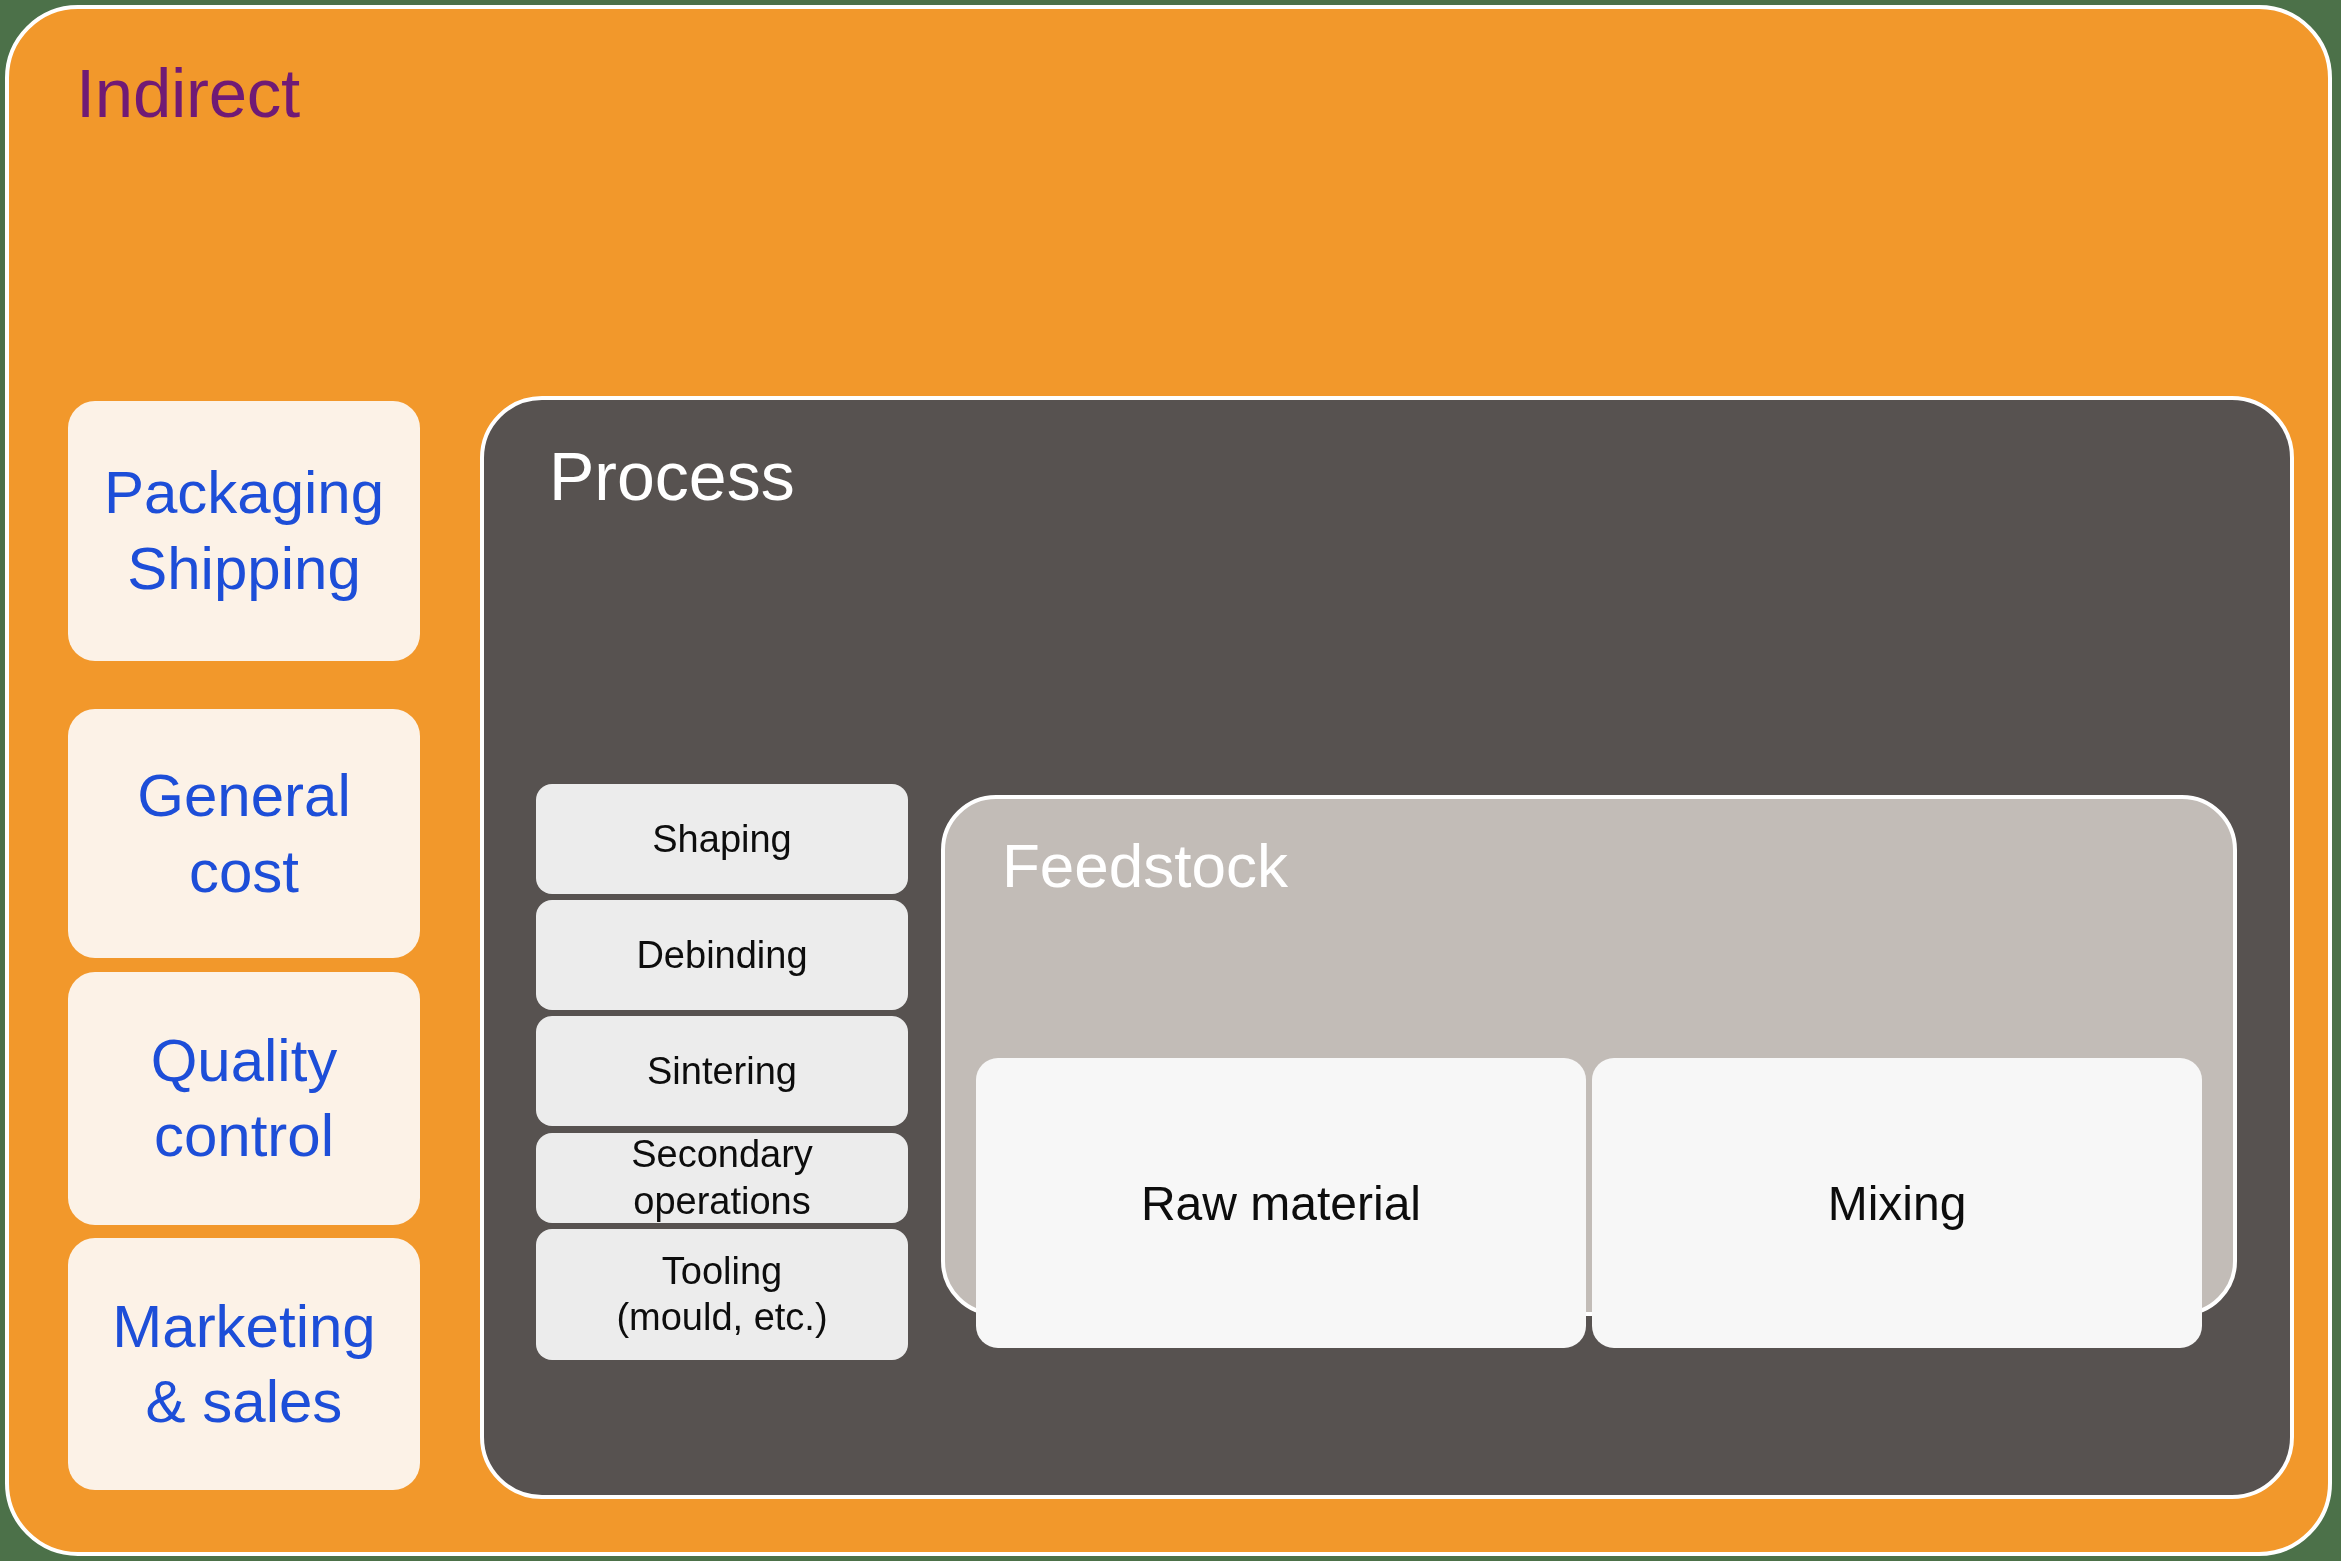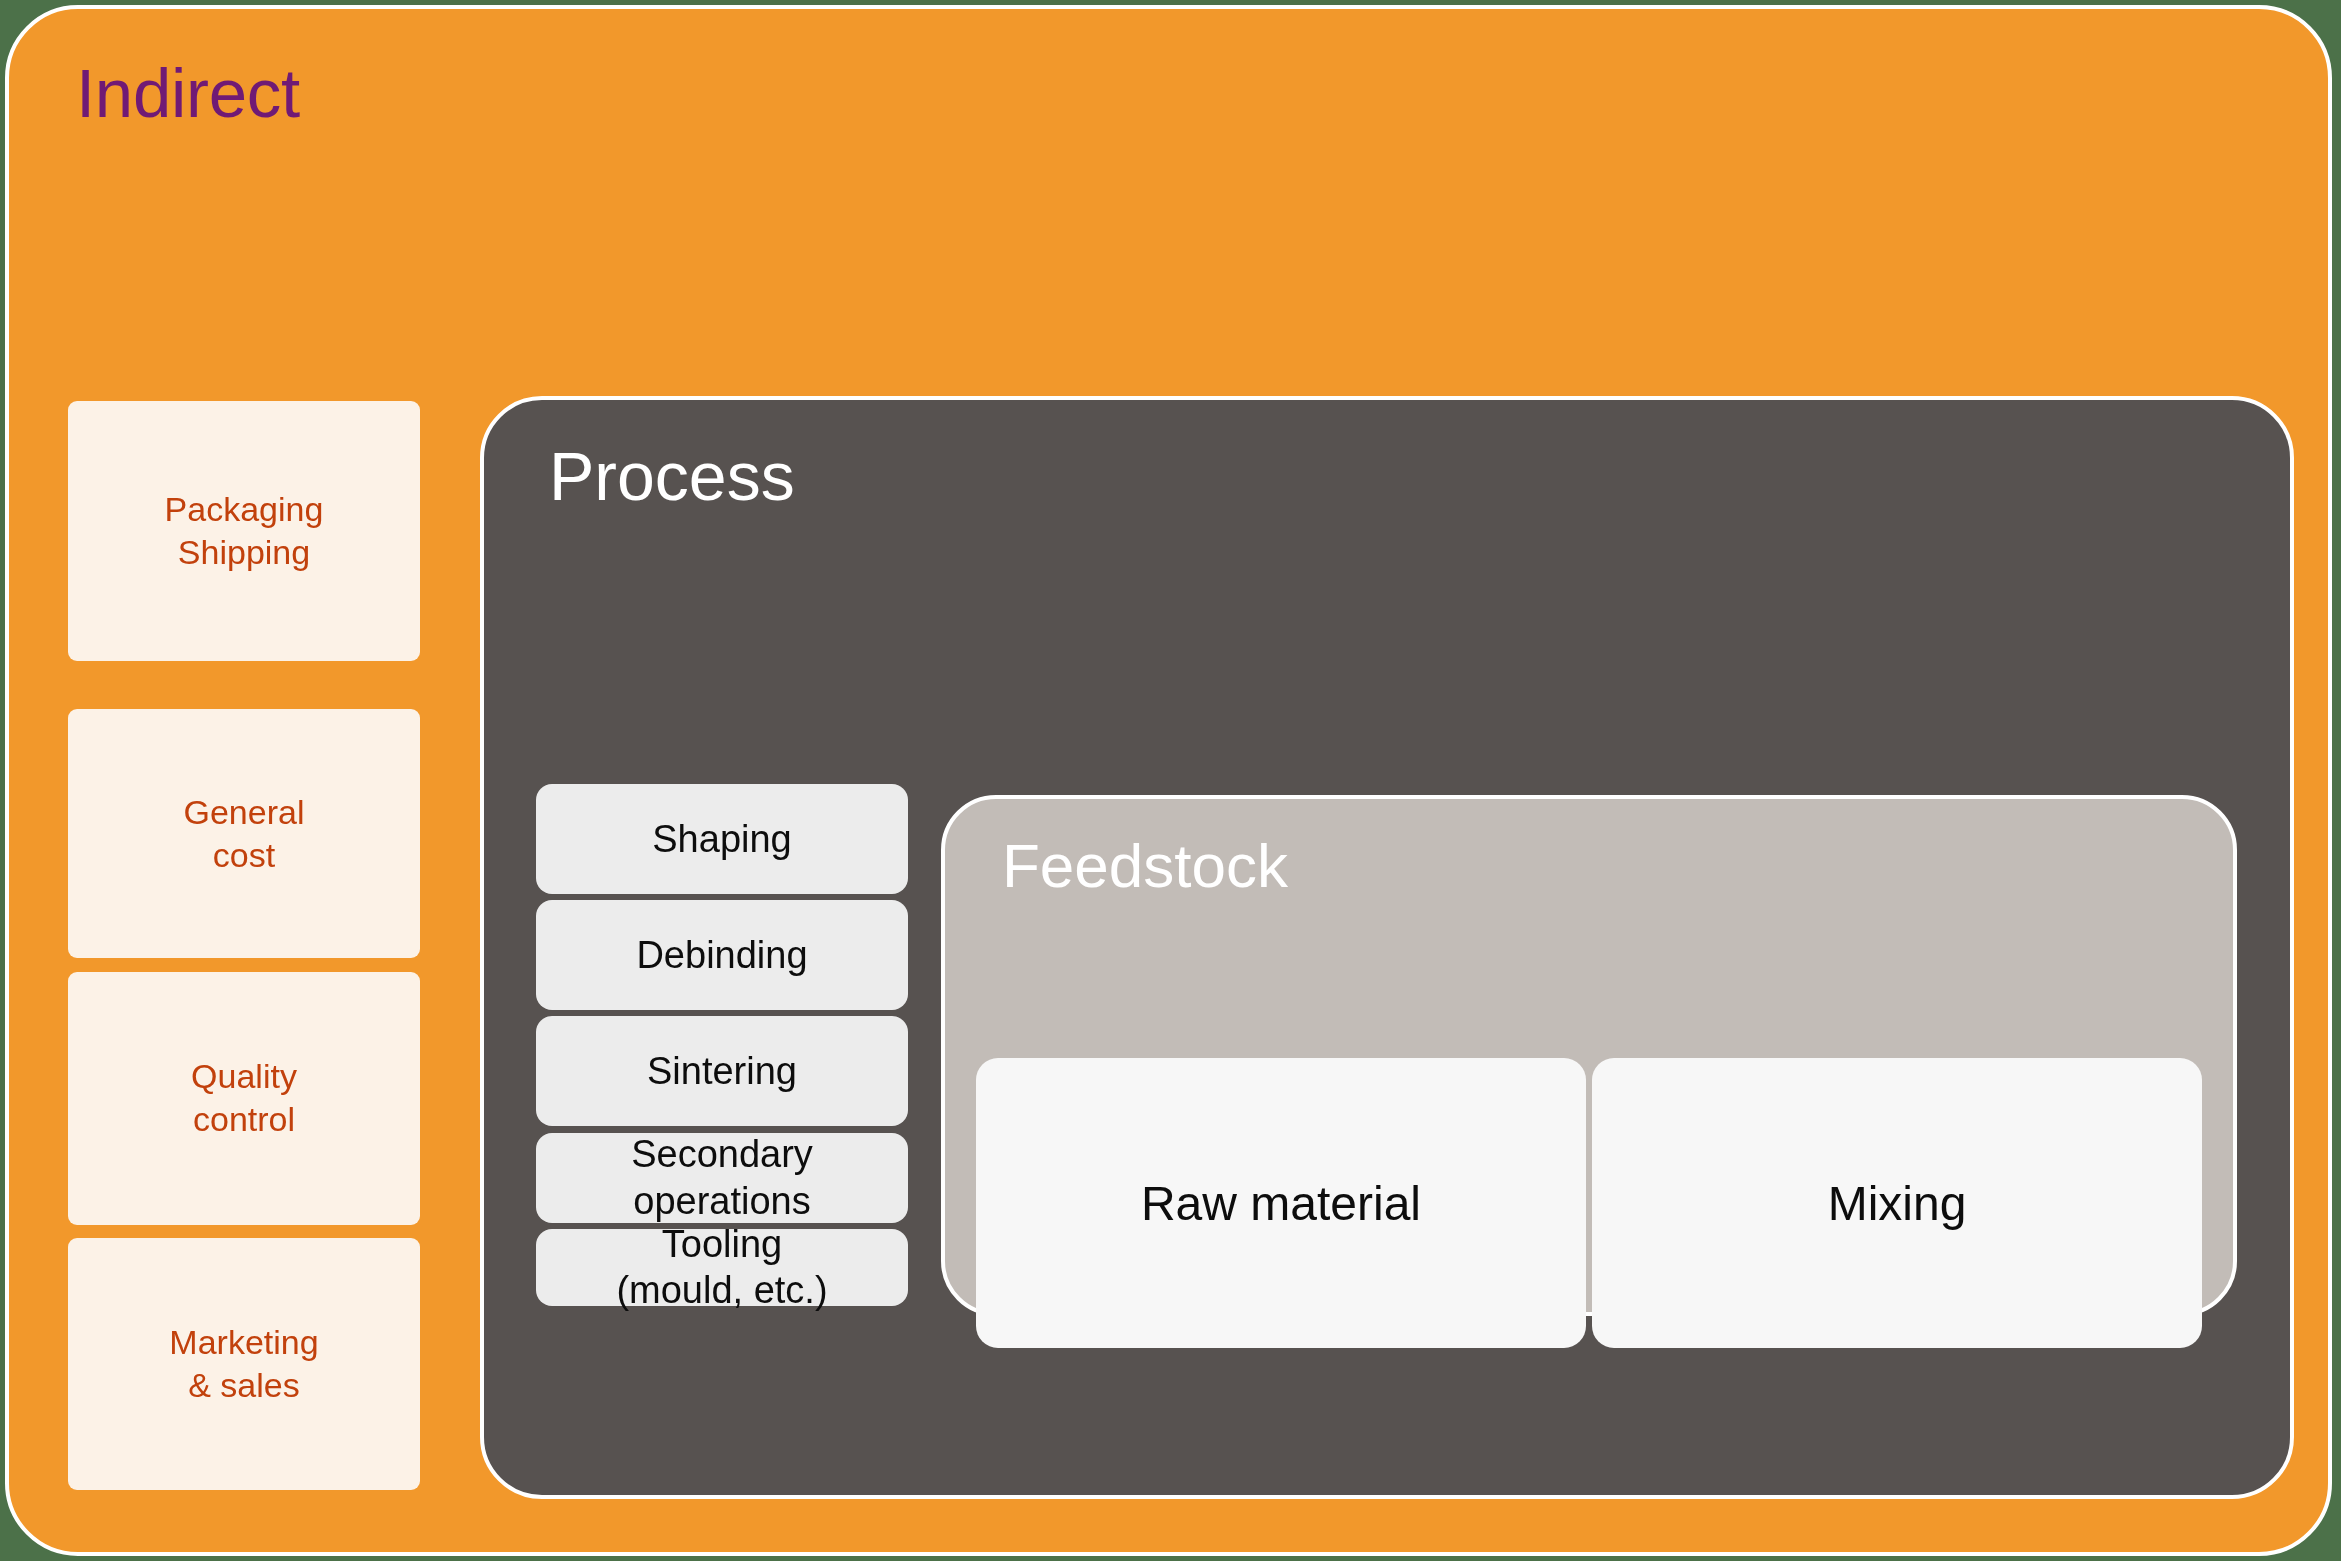--- a/index.html
+++ b/index.html
@@ -46,29 +46,29 @@
 
   
   .sidebar {
     position: absolute;
     left: 59px;
     top: 392px;
     width: 352px;
   }
   .sidebar-card {
     background: #FCF2E7;
-    border-radius: 9px;
+    border-radius: 27px;
     box-sizing: border-box;
     width: 352px;
     display: flex;
     flex-direction: column;
     align-items: center;
     justify-content: center;
-    color: #c2410c;
-    font-size: 34px;
+    color: #1d4ed8;
+    font-size: 60px;
     line-height: 1.26;
     text-align: center;
     margin-bottom: 13.6px;
   }
   .sidebar-card .line { display: block; }
   .sc-packaging { height: 260px; }
   .sc-general   { height: 249px; margin-top: 48px; }
   .sc-quality   { height: 253px; }
   .sc-marketing { height: 252px; }
 
@@ -115,21 +115,21 @@
     font-size: 38px;
     line-height: 1.22;
     text-align: center;
     margin-bottom: 6.2px;
   }
   .step-chip .line { display: block; }
   .st-shaping   { height: 110px; }
   .st-debinding { height: 110px; }
   .st-sintering { height: 110px; }
   .st-secondary { height: 90px; }
-  .st-tooling   { height: 77px; }
+  .st-tooling   { height: 131px; }
 
   
   .feedstock-container {
     position: absolute;
     left: 457px;
     top: 395px;
     width: 1296px;
     height: 521px;
     background: #C2BCB7;
     border: 4.3px solid #FFFFFF;

